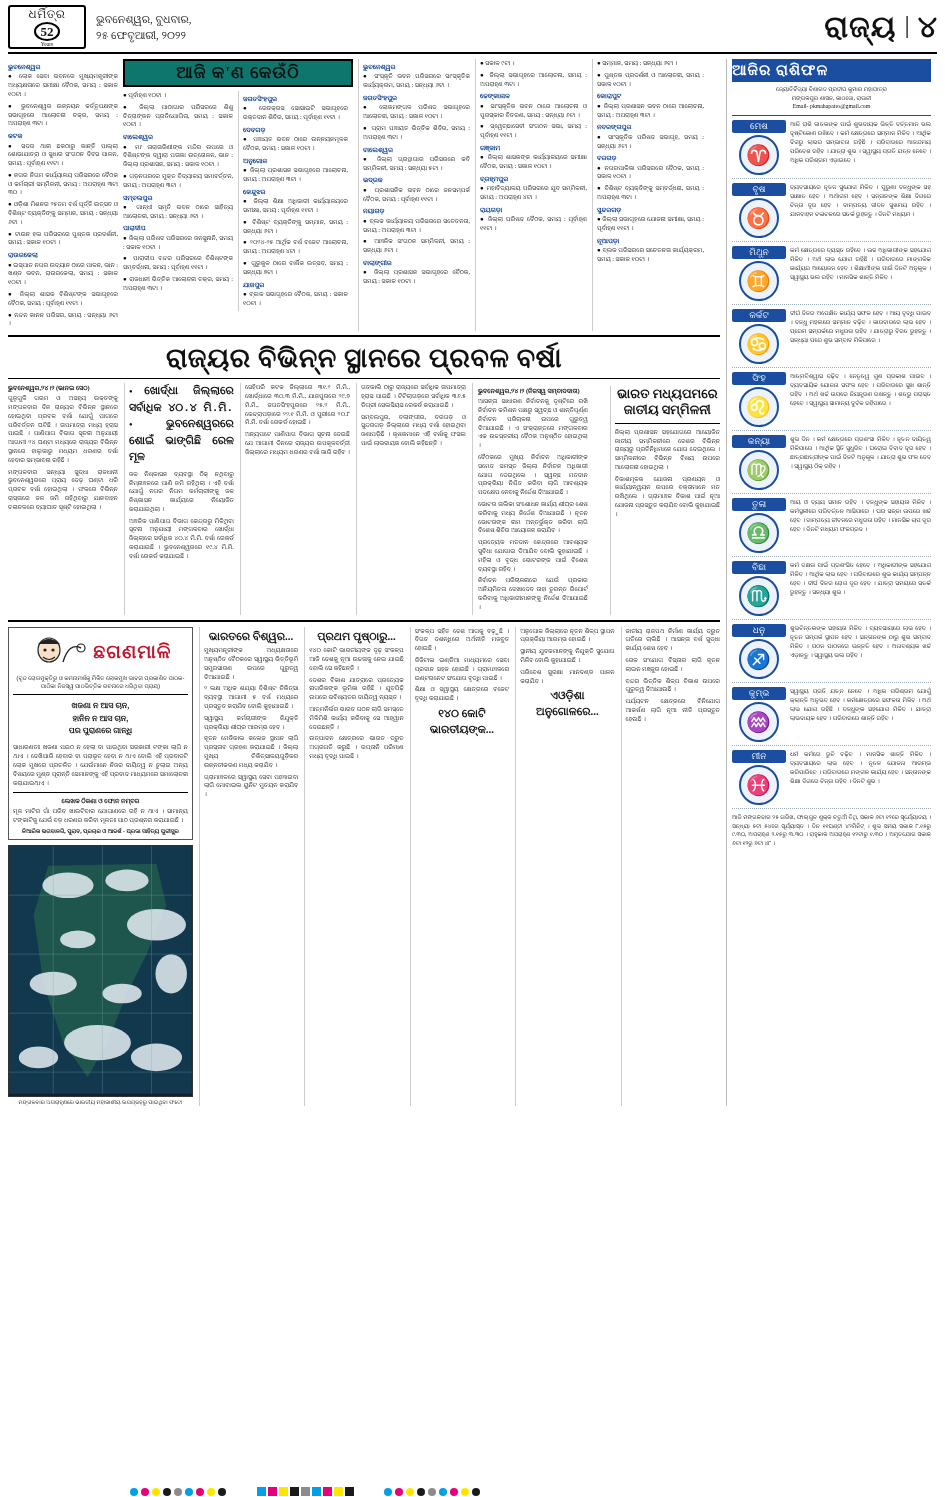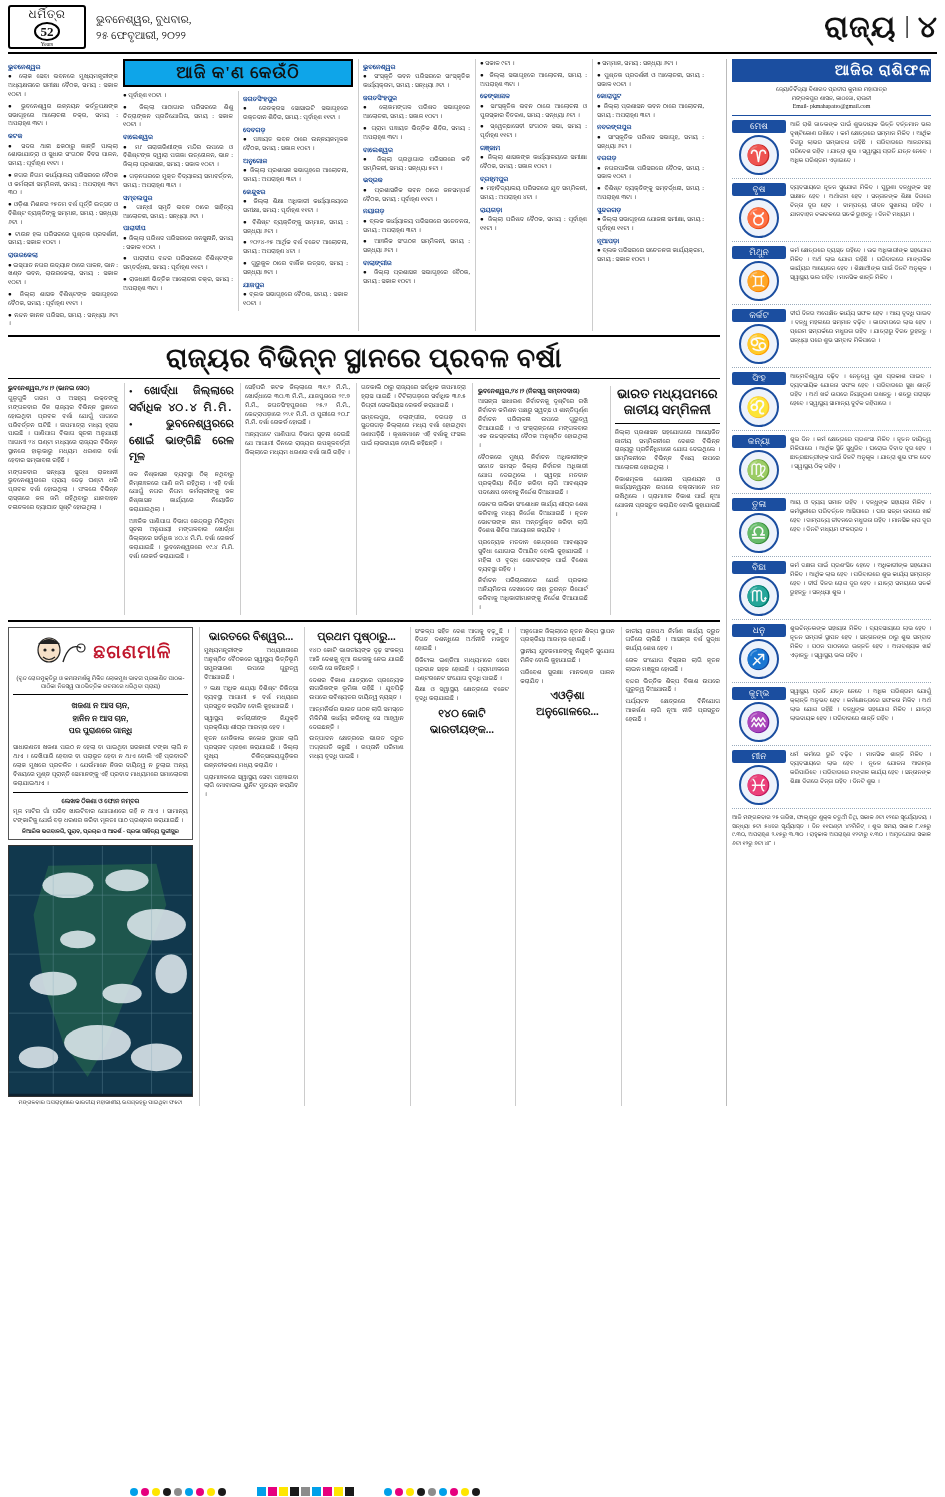--- a/index.html
+++ b/index.html
@@ -40,21 +40,21 @@
   .left-block { width:712px; }
   .right-rail { width:205px; border-left:1px solid #bbb; padding-left:5px; }
   .col { font-size:6.2px; line-height:1.42; text-align:justify; }
   .col p { margin:0 0 3px 0; }
   .sub { font-weight:bold; font-size:6.6px; color:#0b3c8c; margin:3px 0 1px; }
   .vr { border-left:1px solid #ccc; }
 
   
   .banner {
     border:2px solid #000; text-align:center; font-size:17px; font-weight:bold;
-    padding:2px 0; margin-bottom:4px; background:#0ea5e9; letter-spacing:1px;
+    padding:2px 0; margin-bottom:4px; background:#0f766e; letter-spacing:1px;
   }
   .events-wrap { border-bottom:2px solid #000; padding-bottom:4px; }
 
   
   .headline {
     font-size:27px; font-weight:bold; text-align:center; letter-spacing:.5px;
     padding:6px 0 4px; border-bottom:1px solid #000;
   }
   .dateline { font-size:6.4px; font-weight:bold; margin-bottom:2px; }
   .bullets { font-size:11px; font-weight:bold; line-height:1.5; margin-bottom:4px;font-family:Liberation Mono, monospace; }
@@ -73,21 +73,21 @@
   .cartoon-credit { font-size:5.8px; text-align:center; margin-top:3px; font-weight:bold; }
   .toon-face { width:60px; height:40px; position:relative; display:inline-block; }
 
   
   .satbox { width:100%; height:252px; background:#0e2230; position:relative; overflow:hidden; border:1px solid #333; }
   .sat-grid { position:absolute; inset:0; }
   .sat-caption { font-size:5.6px; text-align:center; margin-top:2px; }
 
   
   .rashi-title {
-    background:#1b4ea0; color:#fff; text-align:right; font-size:15px; font-weight:bold;
+    background:#1b4ea0; color:#fff; text-align:left; font-size:15px; font-weight:bold;
     padding:3px 0; letter-spacing:1px;
   }
   .rashi-meta { font-size:5.8px; text-align:center; line-height:1.5; padding:3px 2px 4px; border-bottom:1px solid #1b4ea0; }
   .rashi-row { display:flex; gap:4px; padding:4px 0 3px; border-bottom:1px dotted #9ab; }
   .rashi-left { width:54px; flex:0 0 54px; text-align:center; }
   .rashi-name {
     background:#1b4ea0; color:#fff; font-size:9px; font-weight:normal; border-radius:2px;
     padding:1px 0; margin-bottom:2px;
   }
   .rashi-sym {

